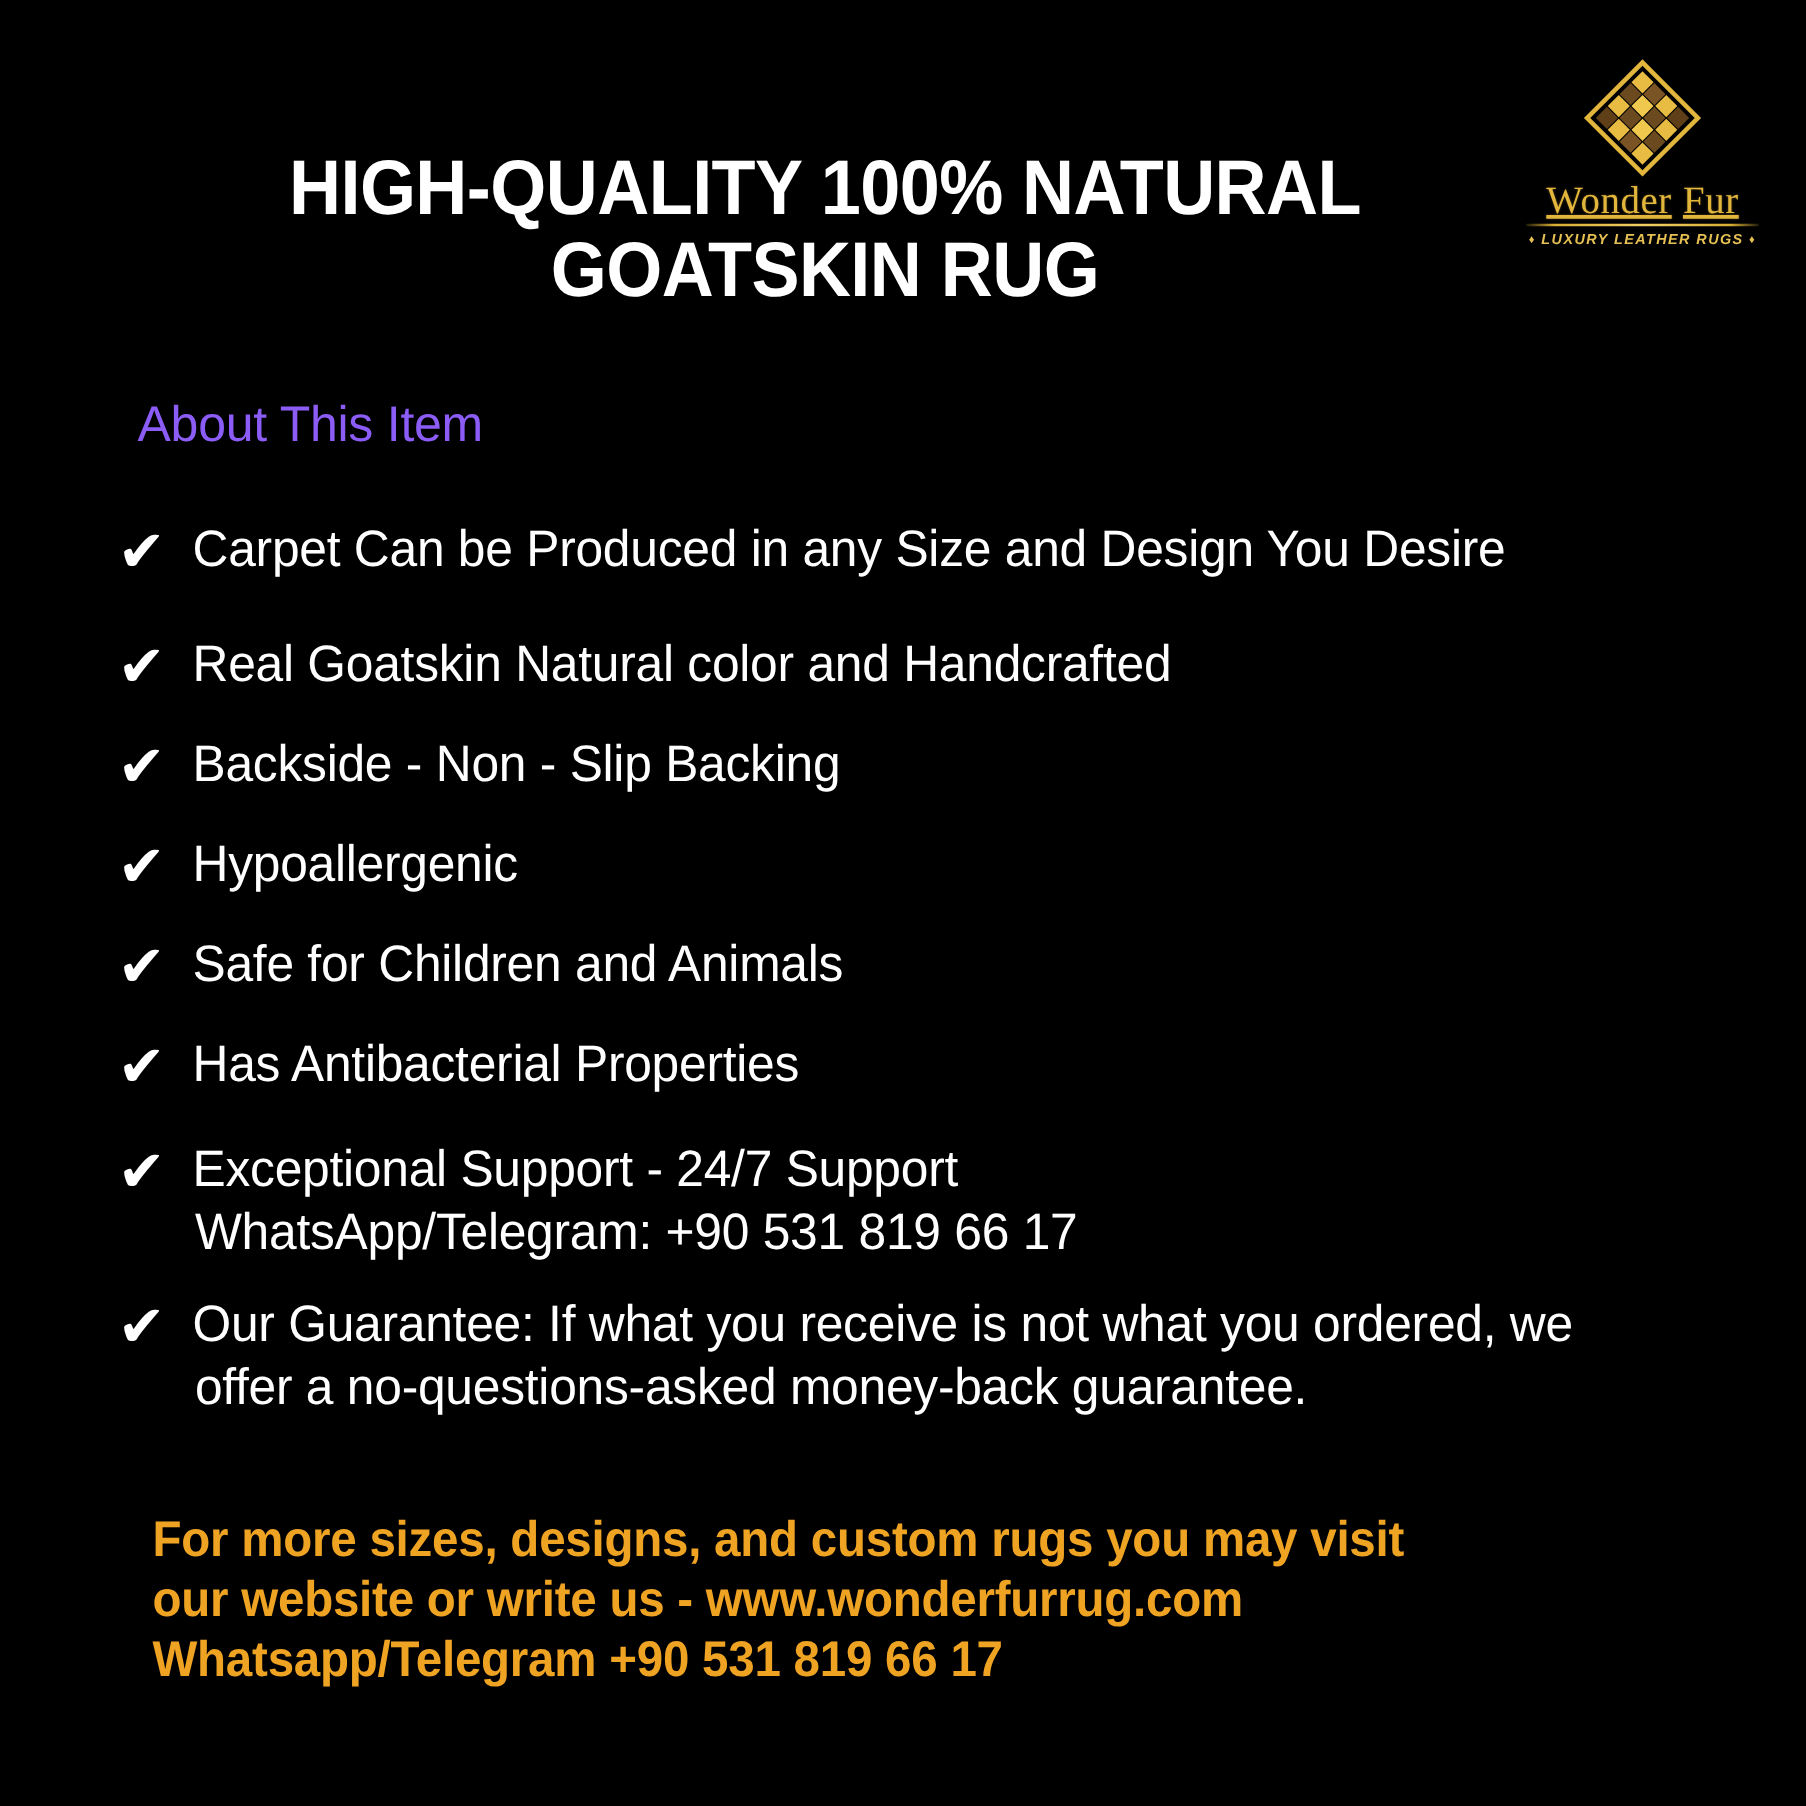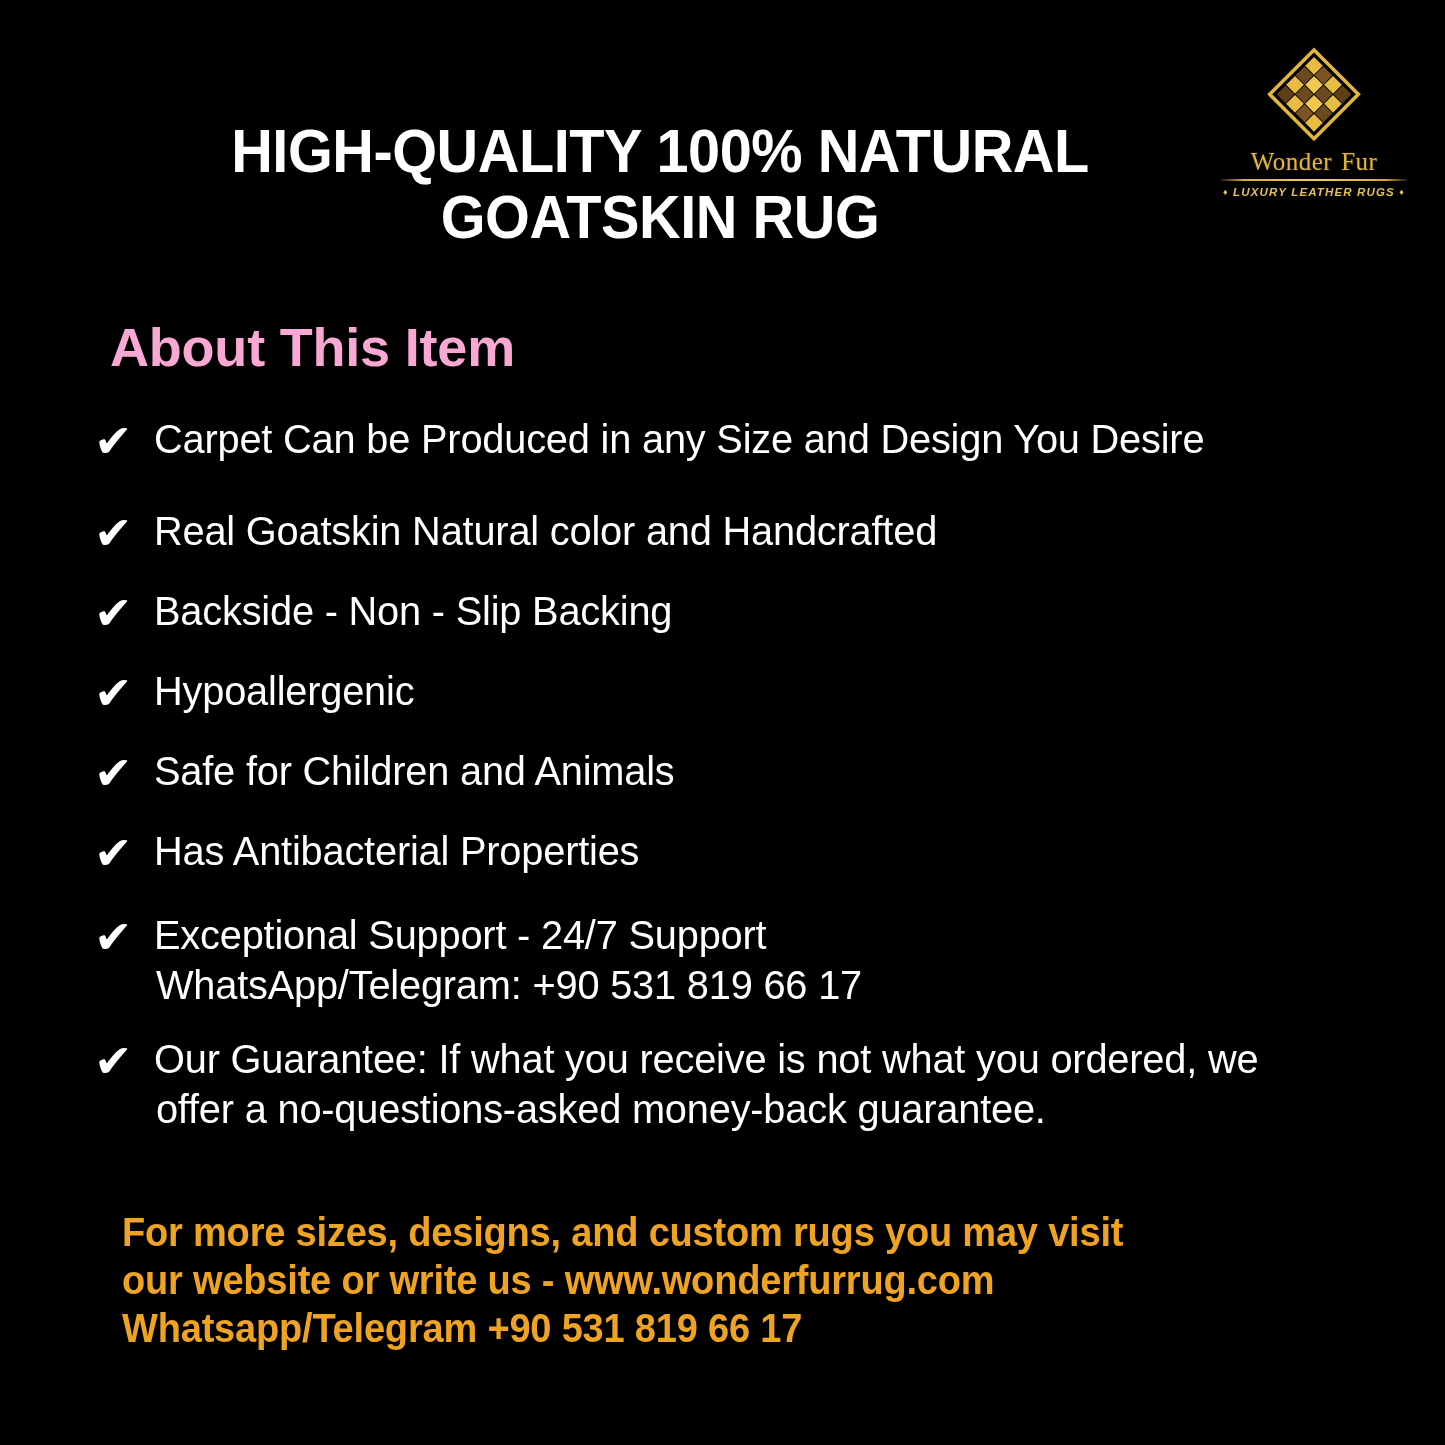--- a/index.html
+++ b/index.html
@@ -41,21 +41,21 @@
   .brand-name {
     font-family: "Liberation Serif", serif;
     color: #e2b63c;
     font-size: 31px;
     letter-spacing: 0.5px;
     line-height: 1;
     white-space: nowrap;
     margin-top: 1px;
     text-shadow: 0 0 2px rgba(226,182,60,0.35);
   }
-  .brand-name .cap { font-size: 25px; }
+  .brand-name .cap { font-size: 31px; text-decoration: underline; }
   .brand-name .gap { display:inline-block; width: 9px; }
 
   .brand-rule {
     width: 186px;
     height: 2px;
     margin-top: 4px;
     background: linear-gradient(to right, rgba(226,182,60,0.15), #d8ad35 12%, #f0cf68 50%, #d8ad35 88%, rgba(226,182,60,0.15));
   }
 
   .brand-tagline {
@@ -87,25 +87,25 @@
     color: #ffffff;
     transform: scaleX(0.93);
     transform-origin: center top;
   }
 
   
   .section-heading {
     position: absolute;
     top: 318px;
     left: 110px;
-    font-weight: 700;
-    font-size: 54px;
+    font-weight: 400;
+    font-size: 40px;
     line-height: 1.1;
     letter-spacing: -0.2px;
-    color: #f9a8d4;
+    color: #8b5cf6;
   }
 
   
   .feature-list {
     position: absolute;
     top: 414px;
     left: 92px;
     width: 1290px;
   }
 

